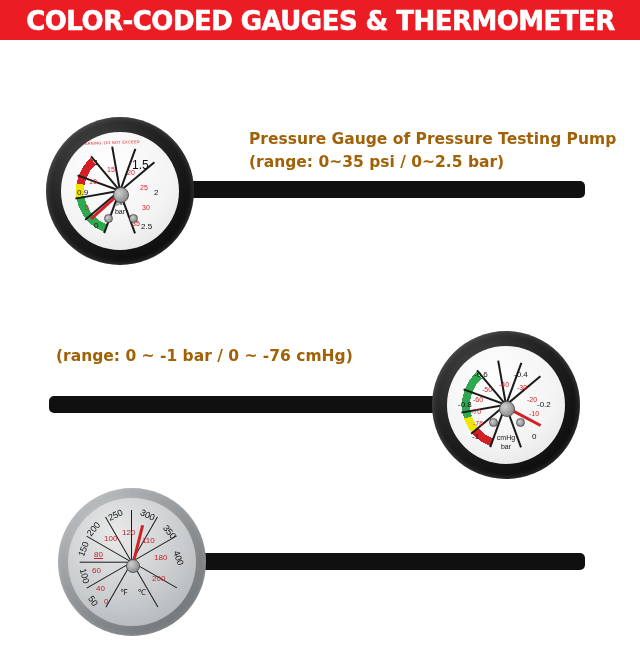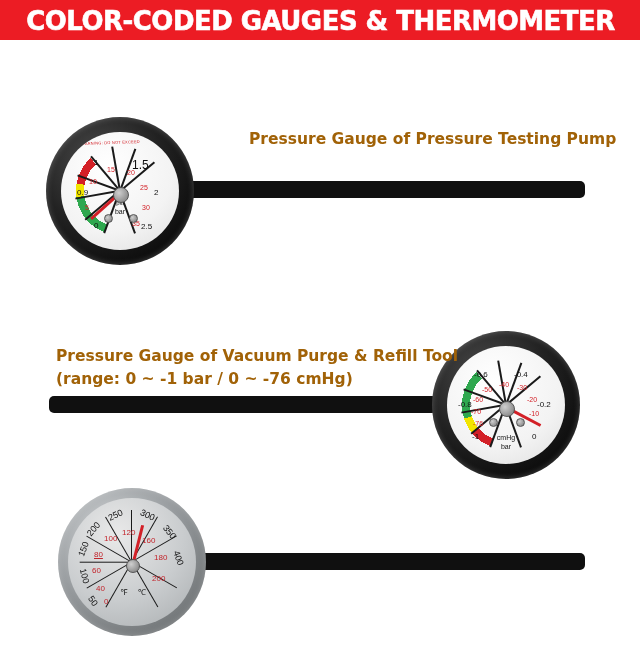--- a/index.html
+++ b/index.html
@@ -167,20 +167,21 @@
 
       <div class="needle" style="left:58px; top:22px; width:2.5px; height:39px; transform: rotate(-132deg);"></div>
       <div class="hub" style="left:52px; top:55px; width:14px; height:14px;"></div>
       <div class="hub" style="left:43px; top:82px; width:7px; height:7px;"></div>
       <div class="hub" style="left:68px; top:82px; width:7px; height:7px;"></div>
     </div>
   </div>
 
   <div class="caption" style="left:249px; top:128px;">
     <span>Pressure Gauge of Pressure Testing Pump</span>
+    <span class="line2">(range: 0~35 psi / 0~2.5 bar)</span>
   </div>
 </div>
 
 <div>
 
   <div class="probe" style="left:49px; top:396px; width:388px; height:17px;"></div>
 
   <div class="gauge" style="left:432px; top:331px; width:148px; height:148px;">
 
     <div class="gauge-inner" style="left:15px; top:15px; width:118px; height:118px;">
@@ -224,21 +225,20 @@
       <div class="unit" style="left:46px; top:97px; width:26px; font-size:7px;">bar</div>
 
       <div class="needle" style="left:58px; top:22px; width:2.5px; height:39px; transform: rotate(118deg);"></div>
       <div class="hub" style="left:52px; top:55px; width:14px; height:14px;"></div>
       <div class="hub" style="left:42px; top:72px; width:7px; height:7px;"></div>
       <div class="hub" style="left:69px; top:72px; width:7px; height:7px;"></div>
     </div>
   </div>
 
   <div class="caption" style="left:56px; top:345px;">
-    <span>Pressure Gauge of Vacuum Purge &amp; Refill Tool</span>
     <span class="line2">(range: 0 ~ -1 bar / 0 ~ -76 cmHg)</span>
   </div>
 </div>
 
 <div>
 
   <div class="probe" style="left:200px; top:553px; width:385px; height:17px;"></div>
 
   <div class="gauge thermo-ring" style="left:58px; top:488px; width:148px; height:148px;">
 
@@ -263,21 +263,21 @@
       <div class="dial-text" style="left:72px; top:12px; font-size:9px; transform:rotate(25deg);">300</div>
       <div class="dial-text" style="left:94px; top:29px; font-size:9px; transform:rotate(50deg);">350</div>
       <div class="dial-text" style="left:103px; top:55px; font-size:9px; transform:rotate(70deg);">400</div>
 
       <div class="dial-text" style="left:36px; top:99px; font-size:8px; color:#c2242b;">0</div>
       <div class="dial-text" style="left:28px; top:86px; font-size:8px; color:#c2242b;">40</div>
       <div class="dial-text" style="left:24px; top:68px; font-size:8px; color:#c2242b;">60</div>
       <div class="dial-text" style="left:26px; top:52px; font-size:8px; color:#c2242b;text-decoration:underline;">80</div>
       <div class="dial-text" style="left:36px; top:36px; font-size:8px; color:#c2242b;">100</div>
       <div class="dial-text" style="left:54px; top:30px; font-size:8px; color:#c2242b;">120</div>
-      <div class="dial-text" style="left:74px; top:38px; font-size:8px; color:#c2242b;">160</div>
+      <div class="dial-text" style="left:74px; top:38px; font-size:8px; color:#c2242b;">110</div>
       <div class="dial-text" style="left:86px; top:55px; font-size:8px; color:#c2242b;">180</div>
       <div class="dial-text" style="left:84px; top:76px; font-size:8px; color:#c2242b;">200</div>
 
       <div class="unit" style="left:48px; top:88px; width:16px; font-size:8px;">℉</div>
       <div class="unit" style="left:66px; top:88px; width:16px; font-size:8px;">℃</div>
 
       <div class="needle" style="left:63px; top:26px; width:3px; height:42px; transform: rotate(14deg);"></div>
       <div class="hub" style="left:58px; top:61px; width:12px; height:12px;"></div>
     </div>
   </div>

